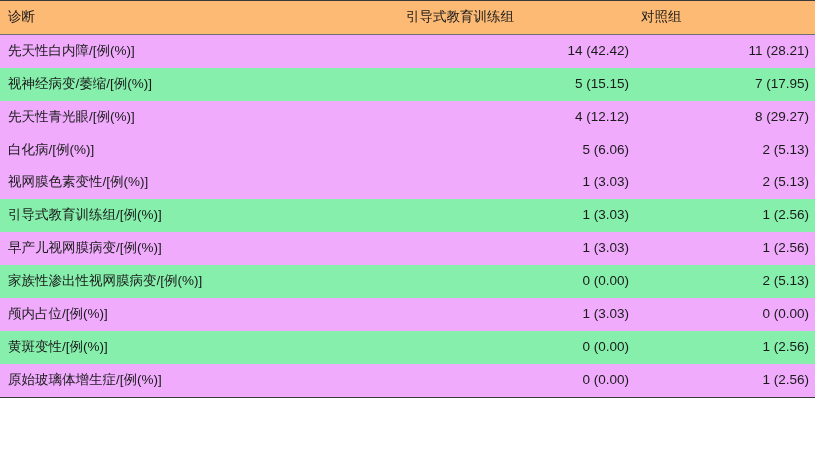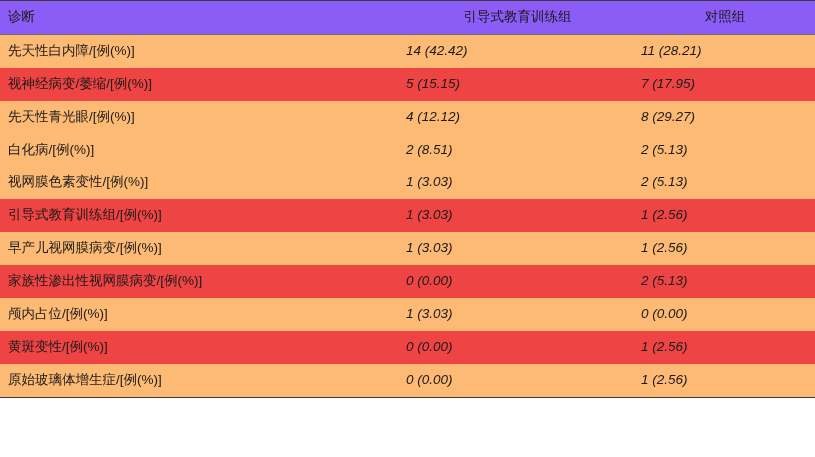--- a/index.html
+++ b/index.html
@@ -27,52 +27,51 @@
   }
   table.data-table col.c0 { width: 400px; }
   table.data-table col.c1 { width: 235px; }
   table.data-table col.c2 { width: 180px; }
 
   thead tr.header-row th {
     font-weight: normal;
     padding: 8px 6px 8px 6px;
     border-top: 1.6px solid #3a3a3a;
     border-bottom: 1.1px solid #6f6f6f;
-    background: #8b5cf6;
+    background: #fdba74;
     vertical-align: middle;
     line-height: 1.25;
   }
   thead tr.header-row th.col-diagnosis {
     text-align: left;
     padding-left: 8px;
   }
   thead tr.header-row th.col-group {
-    text-align: center;
+    text-align: left;
     font-family: Liberation Serif, serif;
   }
 
   tbody td {
     padding: 8px 6px 8px 6px;
     line-height: 1.25;
     vertical-align: middle;
     border: none;
   }
   tbody td.cell-diagnosis {
     text-align: left;
     padding-left: 8px;
   }
   tbody td.cell-value {
-    text-align: left;
-    font-style: italic;
+    text-align: right;
   }
   tbody tr.row-shaded td {
-    background: #fdba74;
+    background: #f0abfc;
   }
   tbody tr.row-plain td {
-    background: #ef4444;
+    background: #86efac;
   }
   tbody tr.last-row td {
     border-bottom: 1.6px solid #3a3a3a;
   }
 </style>
 </head>
 <body>
 
 <div class="table-wrap">
   <table class="data-table">
@@ -99,21 +98,21 @@
         <td class="cell-value">5 (15.15)</td>
         <td class="cell-value">7 (17.95)</td>
       </tr>
       <tr class="row-shaded">
         <td class="cell-diagnosis">先天性青光眼/[例(%)]</td>
         <td class="cell-value">4 (12.12)</td>
         <td class="cell-value">8 (29.27)</td>
       </tr>
       <tr class="row-shaded">
         <td class="cell-diagnosis">白化病/[例(%)]</td>
-        <td class="cell-value">2 (8.51)</td>
+        <td class="cell-value">5 (6.06)</td>
         <td class="cell-value">2 (5.13)</td>
       </tr>
       <tr class="row-shaded">
         <td class="cell-diagnosis">视网膜色素变性/[例(%)]</td>
         <td class="cell-value">1 (3.03)</td>
         <td class="cell-value">2 (5.13)</td>
       </tr>
       <tr class="row-plain">
         <td class="cell-diagnosis">引导式教育训练组/[例(%)]</td>
         <td class="cell-value">1 (3.03)</td>

